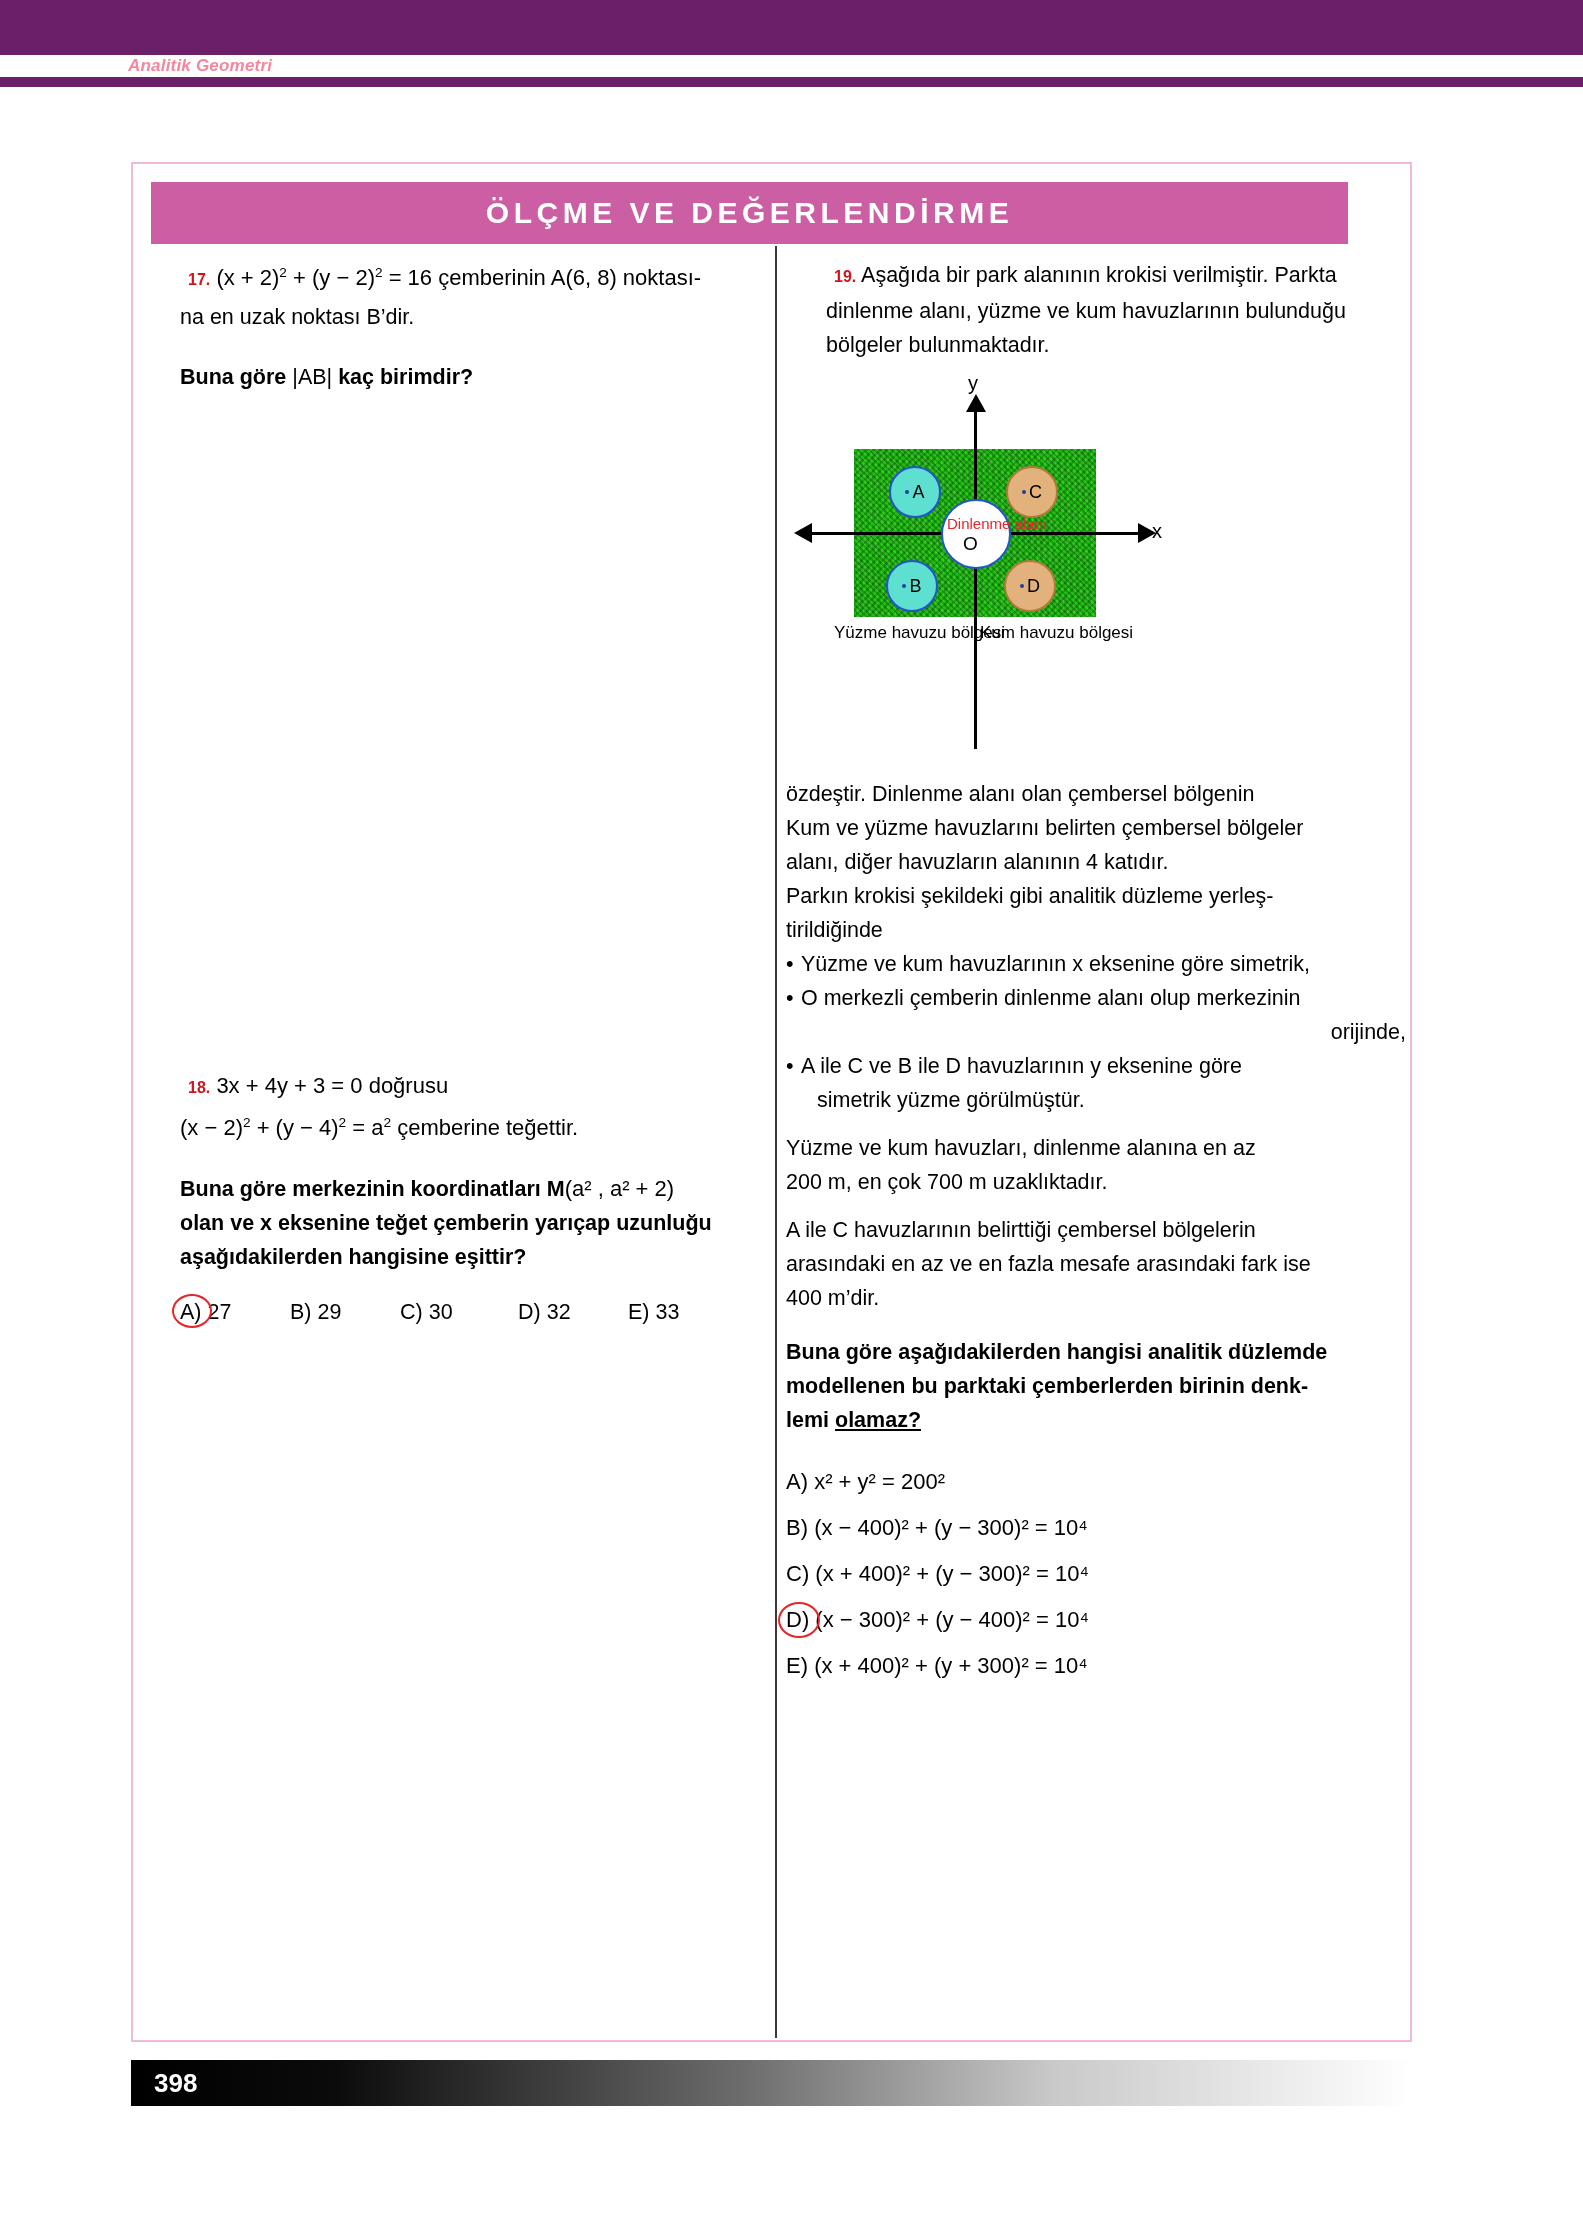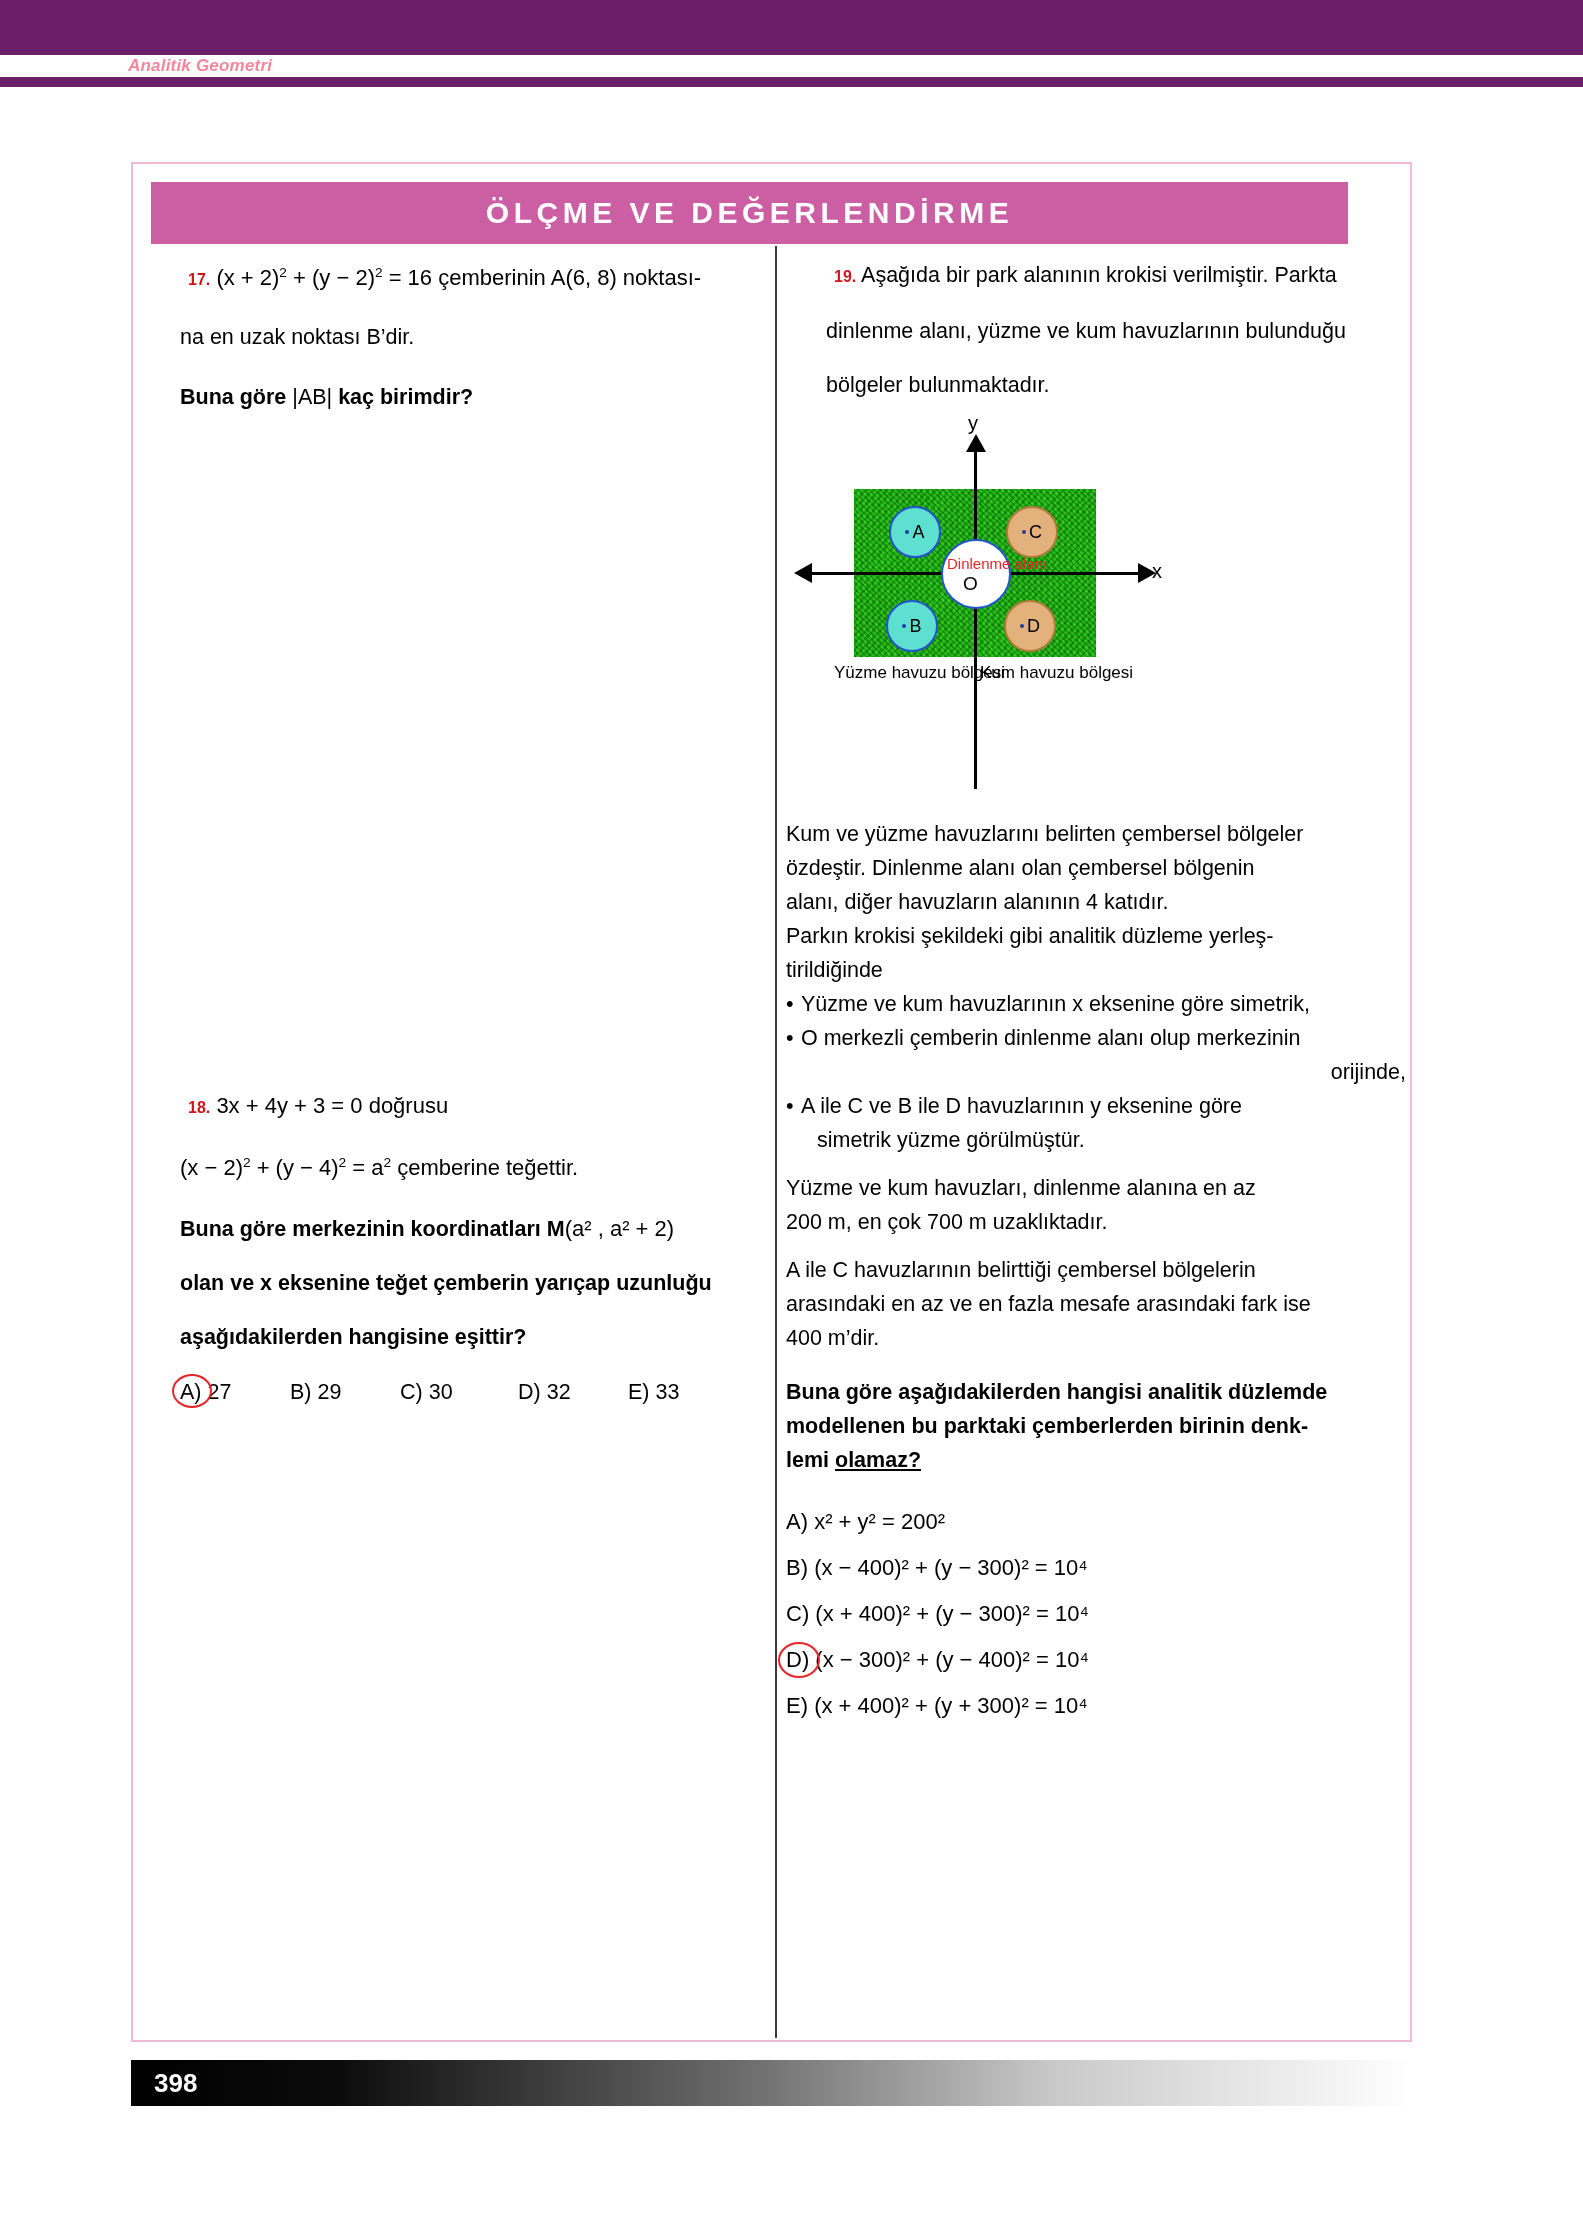--- a/index.html
+++ b/index.html
@@ -36,21 +36,21 @@
 
   
   .col{position:absolute;top:258px;}
   #col-left{left:140px;width:630px;}
   #col-right{left:786px;width:620px;}
 
   
   .qnum{color:#d4121c;font-weight:bold;font-size:16px;margin-left:48px;}
   .qblock{position:relative;}
   .qbody{font-size:21.5px;line-height:34px;}
-  .indent{margin-left:40px;margin-top:20px;}
+  .indent{margin-left:40px;}
   .bold{font-weight:bold;}
   .mathline{font-size:22px;line-height:40px;white-space:nowrap;}
   sup.s{font-size:.62em;vertical-align:super;line-height:0;}
 
   
   .options{display:flex;font-size:21.5px;margin-top:26px;}
   .opt{position:relative;white-space:nowrap;}
   .opt-ring{
     position:absolute;left:-8px;top:-6px;width:40px;height:34px;
     border:2.5px solid #e8262a;border-radius:50%;box-sizing:border-box;
@@ -226,22 +226,22 @@
 
       <div id="rest-area"></div>
       <div id="rest-label">Dinlenme alanı</div>
       <div id="origin-label">O</div>
 
       <div id="cap-left">Yüzme havuzu bölgesi</div>
       <div id="cap-right">Kum havuzu bölgesi</div>
     </div>
 
     <div class="qbody" style="margin-top:6px;">
+      <div>özdeştir. Dinlenme alanı olan çembersel bölgenin</div>
       <div>Kum ve yüzme havuzlarını belirten çembersel bölgeler</div>
-      <div>özdeştir. Dinlenme alanı olan çembersel bölgenin</div>
       <div>alanı, diğer havuzların alanının 4 katıdır.</div>
     </div>
 
     <div class="qbody">
       <div>Parkın krokisi şekildeki gibi analitik düzleme yerleş-</div>
       <div>tirildiğinde</div>
     </div>
 
     <div class="bullets">
       <div class="bullet">

